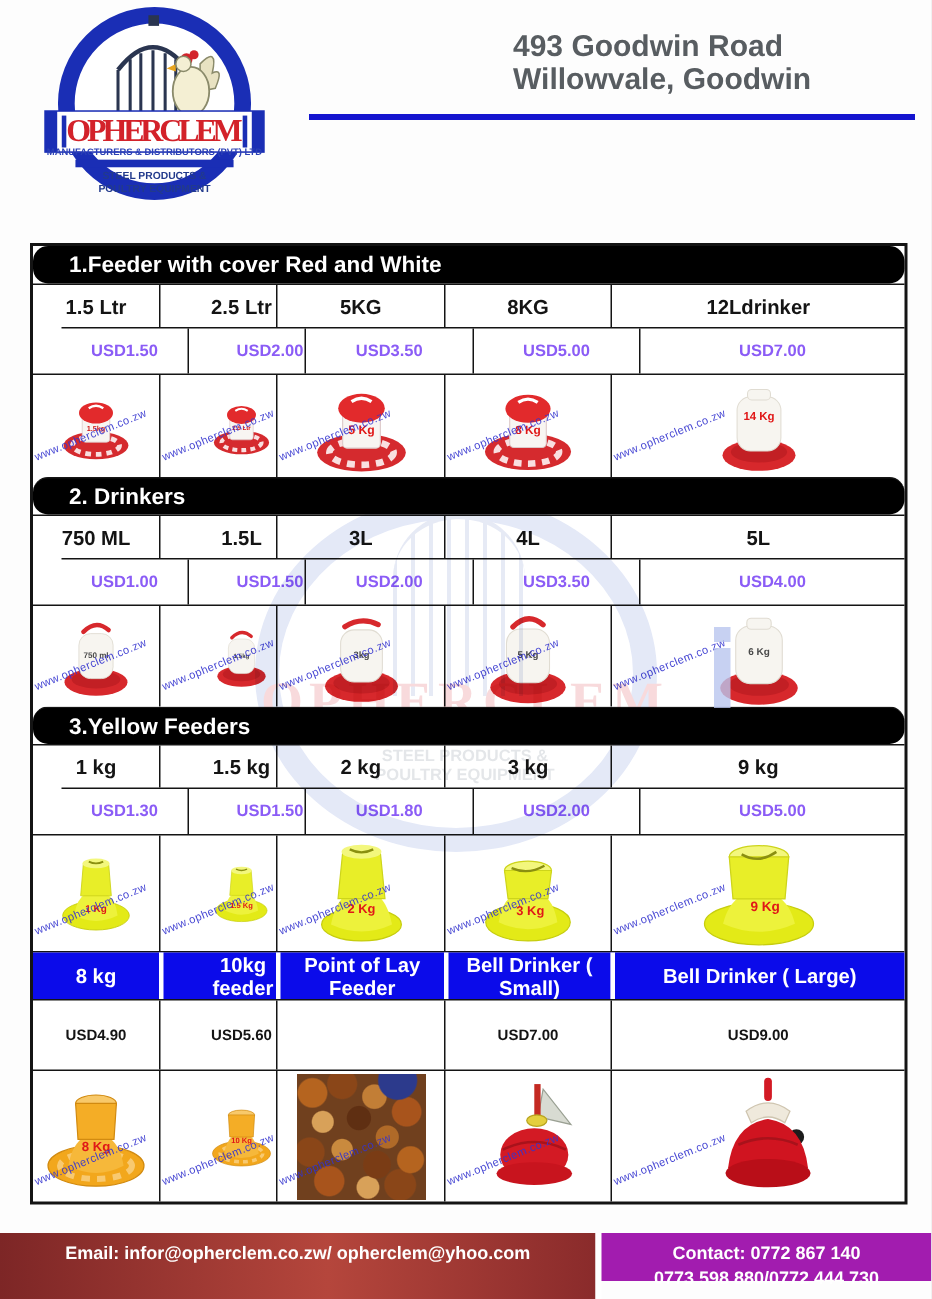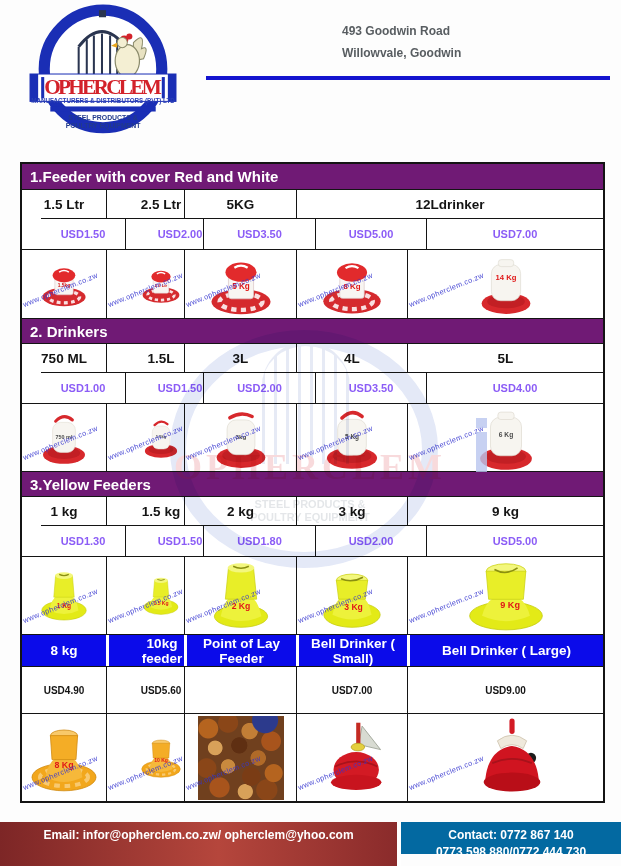--- a/index.html
+++ b/index.html
@@ -1,33 +1,33 @@
 <!DOCTYPE html>
 <html><head>
 <meta charset="utf-8">
 <style>
   html,body{margin:0;padding:0;background:#e8e8e8;}
   .page{position:relative;width:621px;height:866px;background:#fdfdfd;overflow:hidden;
         font-family:"Liberation Sans",sans-serif;}
   
   .logo-wrap{position:absolute;left:28px;top:2px;width:150px;height:142px;}
   .address{position:absolute;left:342px;top:20px;color:#585d61;font-weight:bold;
-           font-size:12px;line-height:22px;}
+           font-size:20px;line-height:22px;}
   .blue-rule{position:absolute;left:206px;top:76px;width:404px;height:4px;background:#1414cf;}
   
   .tbl{position:absolute;left:20px;top:162px;width:581px;border:2px solid #141414;background:#fff;}
   .row{display:flex;border-top:1.5px solid #141414;box-sizing:border-box;}
   .tbl > :first-child{border-top:none;}
   .row > div{box-sizing:border-box;border-left:1.5px solid #141414;display:flex;
              align-items:center;justify-content:center;position:relative;overflow:hidden;}
   .row > div:first-child{border-left:none;}
   .c1{width:84px;}.c2{width:78px;padding-left:31px;}.c3{width:112px;}.c4{width:111px;}.c5{flex:1;}
-  .secbar{height:25px;background:#701a75;color:#fff;font-weight:bold;font-size:15px;
-          display:flex;align-items:center;padding-left:8px;box-sizing:border-box;
-          border-top:1.5px solid #141414;}
+  .secbar{height:25px;background:#000000;color:#fff;font-weight:bold;font-size:15px;
+          display:flex;align-items:center;padding-left:24px;box-sizing:border-box;
+          border-top:1.5px solid #141414;border-radius:10px;}
   .labrow{height:29px;font-weight:bold;font-size:13.5px;color:#141414;}
   .pricerow{height:31px;font-weight:bold;font-size:11px;color:#8b5cf6;margin-left:19px;}
   .imgrow1{height:69px;}.imgrow2{height:68px;}.imgrow3{height:78px;}.imgrow4{height:88px;}
   .bluerow{height:32px;background:#fff;}
   .bluerow > div{background:#0b0bea;color:#fff;font-weight:bold;font-size:13.5px;
                  text-align:center;line-height:15px;border-left:3px solid #fff;}
   .bluerow > div:first-child{border-left:none;}
   .pricerow4{height:47px;font-weight:bold;font-size:10px;color:#141414;}
   .wmark{position:absolute;left:3px;bottom:9px;transform:rotate(-22deg);transform-origin:left bottom;
          font-size:7.5px;color:#3434cf;white-space:nowrap;letter-spacing:.3px;opacity:.9;}
@@ -71,21 +71,21 @@
   .wm-i-dot{position:absolute;left:476px;top:418px;width:11px;height:10px;background:#b9c6ef;
         pointer-events:none;z-index:5;opacity:.8;}
   
   .footer{position:absolute;left:0;top:822px;width:621px;height:44px;color:#fff;
           font-weight:bold;font-size:12px;line-height:17px;padding-left:36px;}
   .f-left{position:absolute;left:0;top:0;width:397px;height:44px;text-align:center;
           padding-top:5px;box-sizing:border-box;
           background:linear-gradient(90deg,#7d2626 0%,#b5463c 55%,#8a2b2b 100%);}
   .f-div{position:absolute;left:397px;top:0;width:4px;height:44px;background:#fff;}
   .f-right{position:absolute;left:401px;top:0;width:220px;height:32px;text-align:center;
-           padding-top:5px;box-sizing:border-box;background:#0369a1;}
+           padding-top:5px;box-sizing:border-box;background:#a21caf;}
 </style>
 </head>
 <body>
 
 <div class="page">
 
   <div class="logo-wrap">
     <svg viewBox="0 0 148 140" width="150" height="142">
       <circle cx="74" cy="66" r="58" fill="#ffffff" stroke="#1a2eb5" stroke-width="11"></circle>
 
@@ -129,20 +129,21 @@
   </div>
   <div class="blue-rule"></div>
 
   <div class="tbl">
 
     <div class="secbar">1.Feeder with cover Red and White</div>
     <div class="row labrow">
       <div class="c1">1.5 Ltr</div>
       <div class="c2">2.5 Ltr</div>
       <div class="c3">5KG</div>
+      <div class="c4">8KG</div>
       <div class="c5">12Ldrinker</div>
     </div>
     <div class="row pricerow">
       <div class="c1">USD1.50</div>
       <div class="c2">USD2.00</div>
       <div class="c3">USD3.50</div>
       <div class="c4">USD5.00</div>
       <div class="c5">USD7.00</div>
     </div>
     <div class="row imgrow1">

